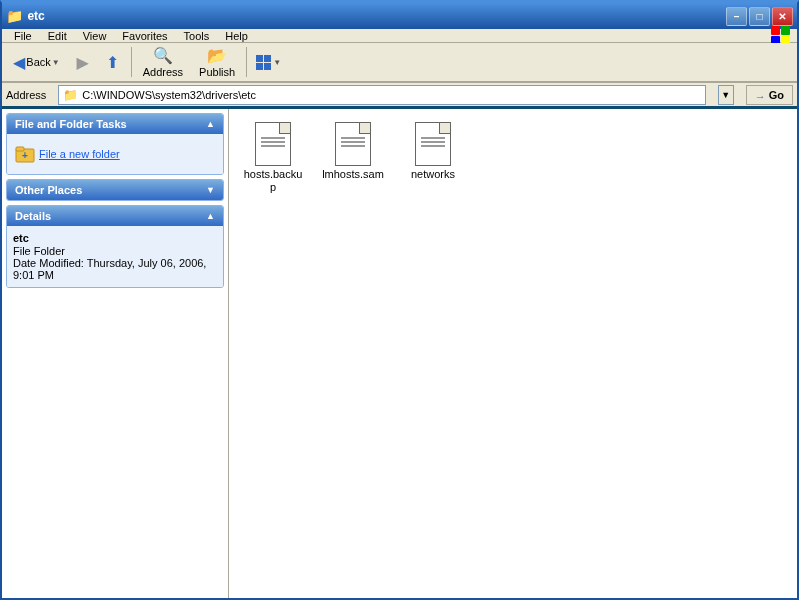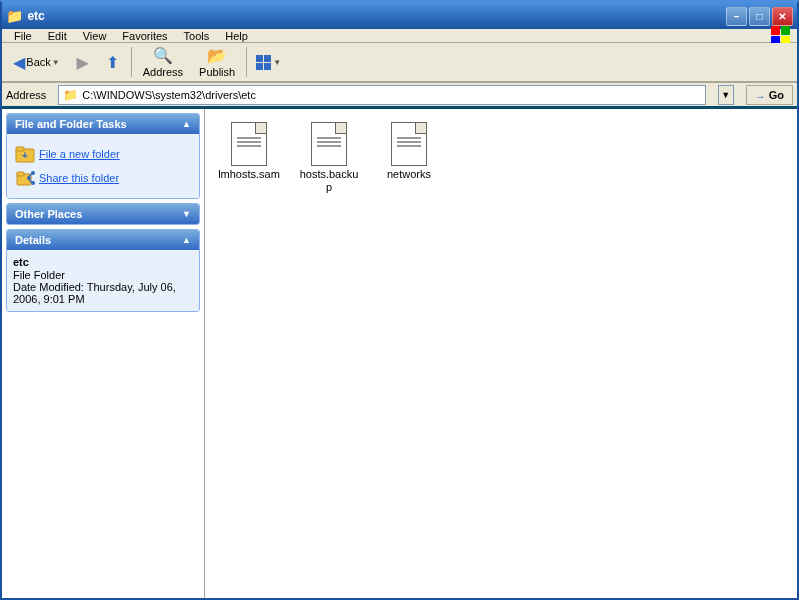--- a/index.html
+++ b/index.html
@@ -174,21 +174,21 @@
     
     .main-content {
       flex: 1;
       display: flex;
       background: white;
       overflow: hidden;
     }
 
     
     .left-panel {
-      width: 203px;
+      width: 227px;
       background: white;
       border-right: 1px solid #aca899;
       padding: 4px;
       display: flex;
       flex-direction: column;
       gap: 4px;
       overflow-y: auto;
     }
 
     .panel-section {
@@ -429,34 +429,20 @@
           <div class="panel-link">
             <div class="link-icon">
               <svg width="20" height="20" viewBox="0 0 20 20">
                 <rect x="1" y="5" width="18" height="13" rx="1" fill="#f0c040" stroke="#c09020" stroke-width="1"></rect>
                 <rect x="1" y="3" width="8" height="4" rx="1" fill="#f0c040" stroke="#c09020" stroke-width="1"></rect>
                 <text x="10" y="15" font-size="10" fill="#316ac5" text-anchor="middle" font-weight="bold">+</text>
               </svg>
             </div>
             <span>File a new folder</span>
           </div>
-          <div class="panel-link">
-            <div class="link-icon">
-              <svg width="20" height="20" viewBox="0 0 20 20">
-                <rect x="2" y="6" width="14" height="11" rx="1" fill="#f0c040" stroke="#c09020" stroke-width="1"></rect>
-                <rect x="2" y="4" width="7" height="4" rx="1" fill="#f0c040" stroke="#c09020" stroke-width="1"></rect>
-                <line x1="14" y1="8" x2="18" y2="5" stroke="#316ac5" stroke-width="1.5"></line>
-                <line x1="14" y1="12" x2="18" y2="15" stroke="#316ac5" stroke-width="1.5"></line>
-                <circle cx="18" cy="5" r="2" fill="#316ac5"></circle>
-                <circle cx="18" cy="15" r="2" fill="#316ac5"></circle>
-                <circle cx="14" cy="10" r="2" fill="#316ac5"></circle>
-              </svg>
-            </div>
-            <span>Share this folder</span>
-          </div>
         </div>
       </div>
 
       <div class="panel-section">
         <div class="panel-header">
           <span>Other Places</span>
           <span class="panel-header-arrow">▼</span>
         </div>
       </div>
 
@@ -479,34 +465,34 @@
       <div class="file-item">
         <div class="file-icon">
           <div class="file-icon-doc">
             <div class="file-icon-lines">
               <div class="file-line"></div>
               <div class="file-line"></div>
               <div class="file-line"></div>
             </div>
           </div>
         </div>
-        <span class="file-name">lmhosts.sam</span>
+        <span class="file-name">hosts.backup</span>
       </div>
 
       <div class="file-item">
         <div class="file-icon">
           <div class="file-icon-doc">
             <div class="file-icon-lines">
               <div class="file-line"></div>
               <div class="file-line"></div>
               <div class="file-line"></div>
             </div>
           </div>
         </div>
-        <span class="file-name">hosts.backup</span>
+        <span class="file-name">lmhosts.sam</span>
       </div>
 
       <div class="file-item">
         <div class="file-icon">
           <div class="file-icon-doc">
             <div class="file-icon-lines">
               <div class="file-line"></div>
               <div class="file-line"></div>
               <div class="file-line"></div>
             </div>

